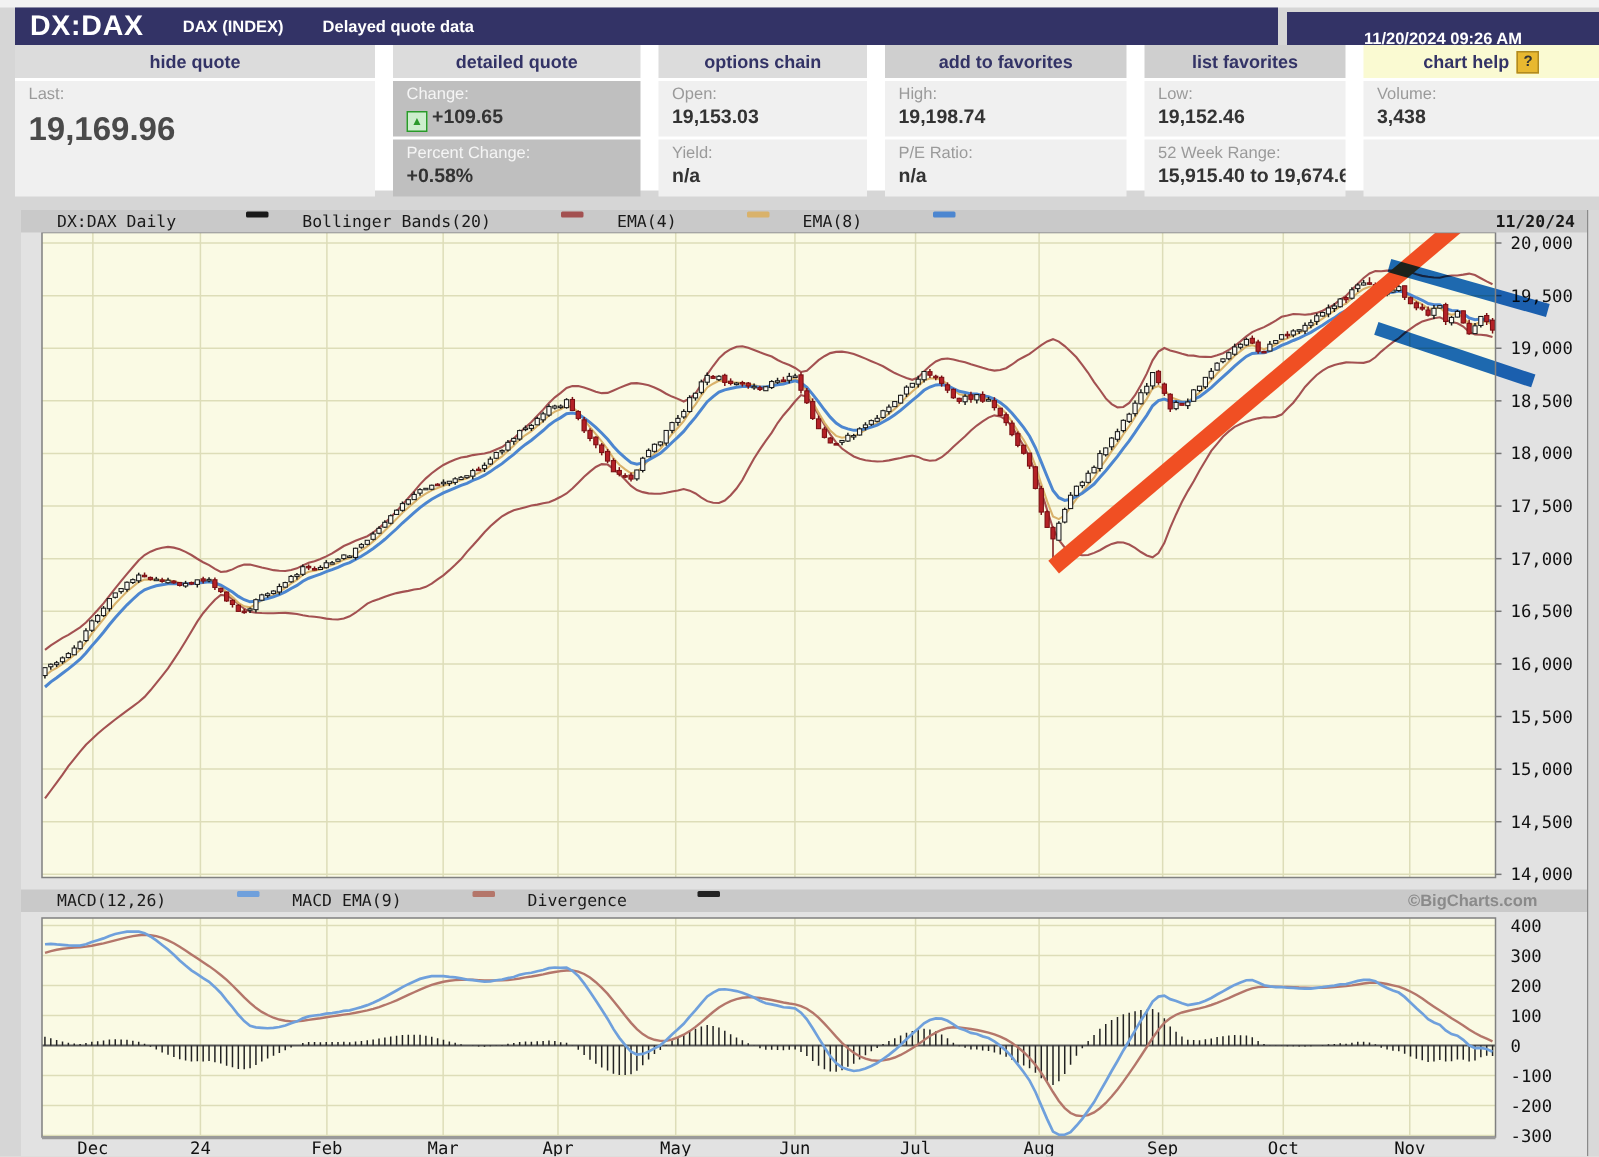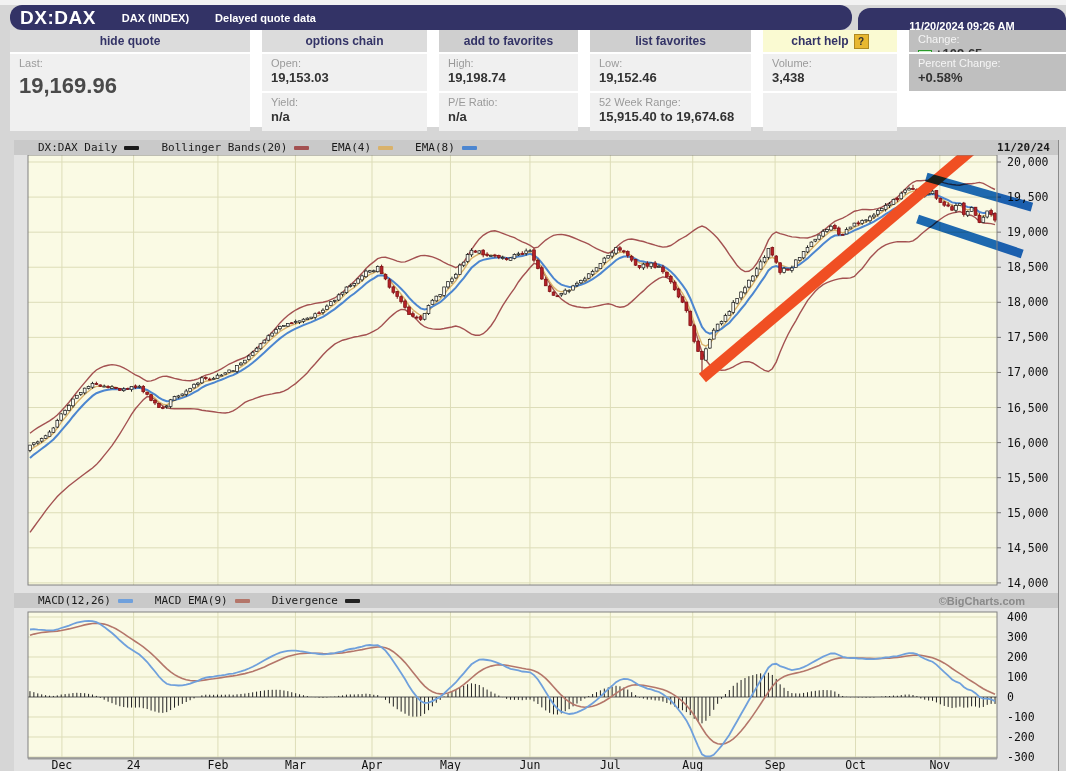--- a/index.html
+++ b/index.html
@@ -1,19 +1,19 @@
 <!DOCTYPE html>
 <html><head>
 <meta charset="utf-8">
 <style>
   html,body{margin:0;padding:0;background:#D6D6D6;}
   .page{position:relative;width:1066px;height:771px;background:#D6D6D6;overflow:hidden;
         font-family:"Liberation Sans",sans-serif;}
   .topstrip{position:absolute;left:0;top:0;width:1066px;height:5px;background:#F2F2F2;}
-  .hdr{position:absolute;background:#333366;color:#fff;display:flex;align-items:center;border-radius:12px;}
+  .hdr{position:absolute;background:#333366;color:#fff;display:flex;align-items:center;}
   .hdr-left{left:10px;top:5px;width:842px;height:25px;}
   .hdr-right{left:858px;top:8px;width:208px;height:35px;justify-content:center;}
   .sym{font-size:19px;font-weight:bold;margin-left:10px;letter-spacing:.5px;}
   .hdr-sub{font-size:11px;font-weight:bold;margin-left:26px;}
   .hdr-date{font-size:11px;font-weight:bold;}
   .qgrid{position:absolute;left:10px;top:30px;width:1056px;height:97px;background:#fff;
          display:grid;grid-template-columns:240px 165px 139px 161px 134px 1fr;
          grid-template-rows:22px 37px 38px;gap:2px 12px;box-sizing:border-box;}
   .tab{display:flex;align-items:center;justify-content:center;background:#DCDCDC;color:#333366;
        font-size:12px;font-weight:bold;cursor:pointer;}
@@ -33,21 +33,21 @@
   .rangecell .vl{white-space:nowrap;overflow:visible;}
   .chg-ico{display:inline-block;width:12px;height:12px;background:#CCEECC;border:1px solid #2A9A2A;
            color:#2A9A2A;font-size:8px;line-height:12px;text-align:center;vertical-align:-1px;margin-right:3px;}
   .chart-wrap{position:absolute;left:14px;top:140px;width:1052px;height:631px;}
   #chart-svg{position:absolute;left:0;top:0;}
   .lstrip{position:absolute;left:0;width:1044px;height:15px;background:#C9C9C9;
           display:flex;align-items:center;font-family:"DejaVu Sans Mono",monospace;
           font-size:11px;color:#1A1A1A;}
   .lstrip.main{top:0;}
   .lstrip.macd{top:453px;}
-  .litem{display:flex;align-items:center;margin-right:22px;white-space:nowrap;}
+  .litem{display:flex;align-items:flex-start;margin-right:22px;white-space:nowrap;gap:40px;}
   .dash{display:inline-block;width:15px;height:4px;border-radius:1px;margin-left:7px;}
   .lspacer{flex:1;}
   .ldate{margin-right:8px;font-weight:bold;}
   .lcopy{margin-right:33px;color:#8A8A8A;font-weight:bold;
          font-family:"Liberation Sans",sans-serif;font-size:11px;}
 </style>
 </head>
 <body>
 
 <div class="page">
@@ -57,20 +57,21 @@
     <span class="sym">DX:DAX</span>
     <span class="hdr-sub">DAX (INDEX)</span>
     <span class="hdr-sub">Delayed quote data</span>
   </div>
   <div class="hdr hdr-right">
     <span class="hdr-date">11/20/2024 09:26 AM</span>
   </div>
 
   <div class="qgrid">
     <div class="tab">hide quote</div>
+    <div class="tab">detailed quote</div>
     <div class="tab">options chain</div>
     <div class="tab dark">add to favorites</div>
     <div class="tab dark">list favorites</div>
     <div class="tab help">
       <span>chart help</span>
       <span class="helpicon">?</span>
     </div>
 
     <div class="cell lastcell">
       <div class="lb">Last:</div>

